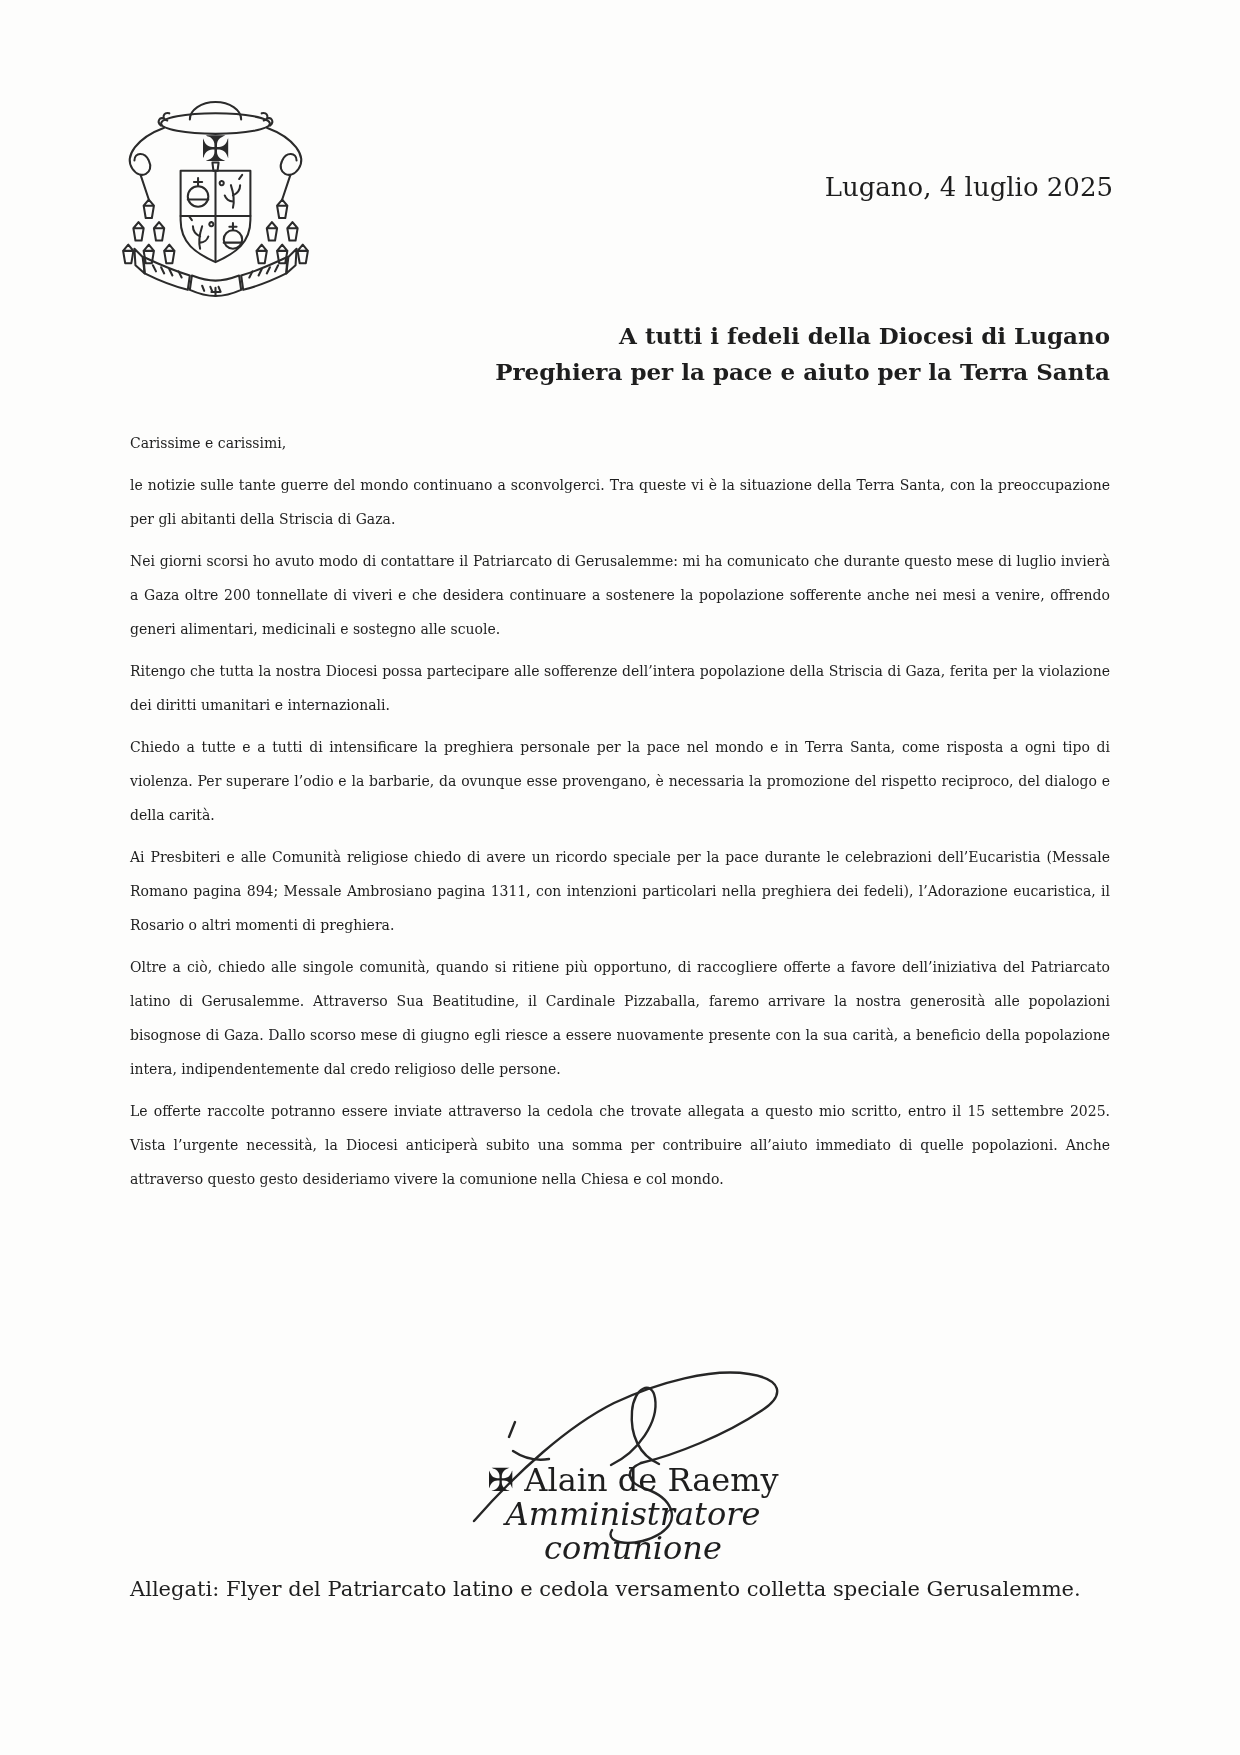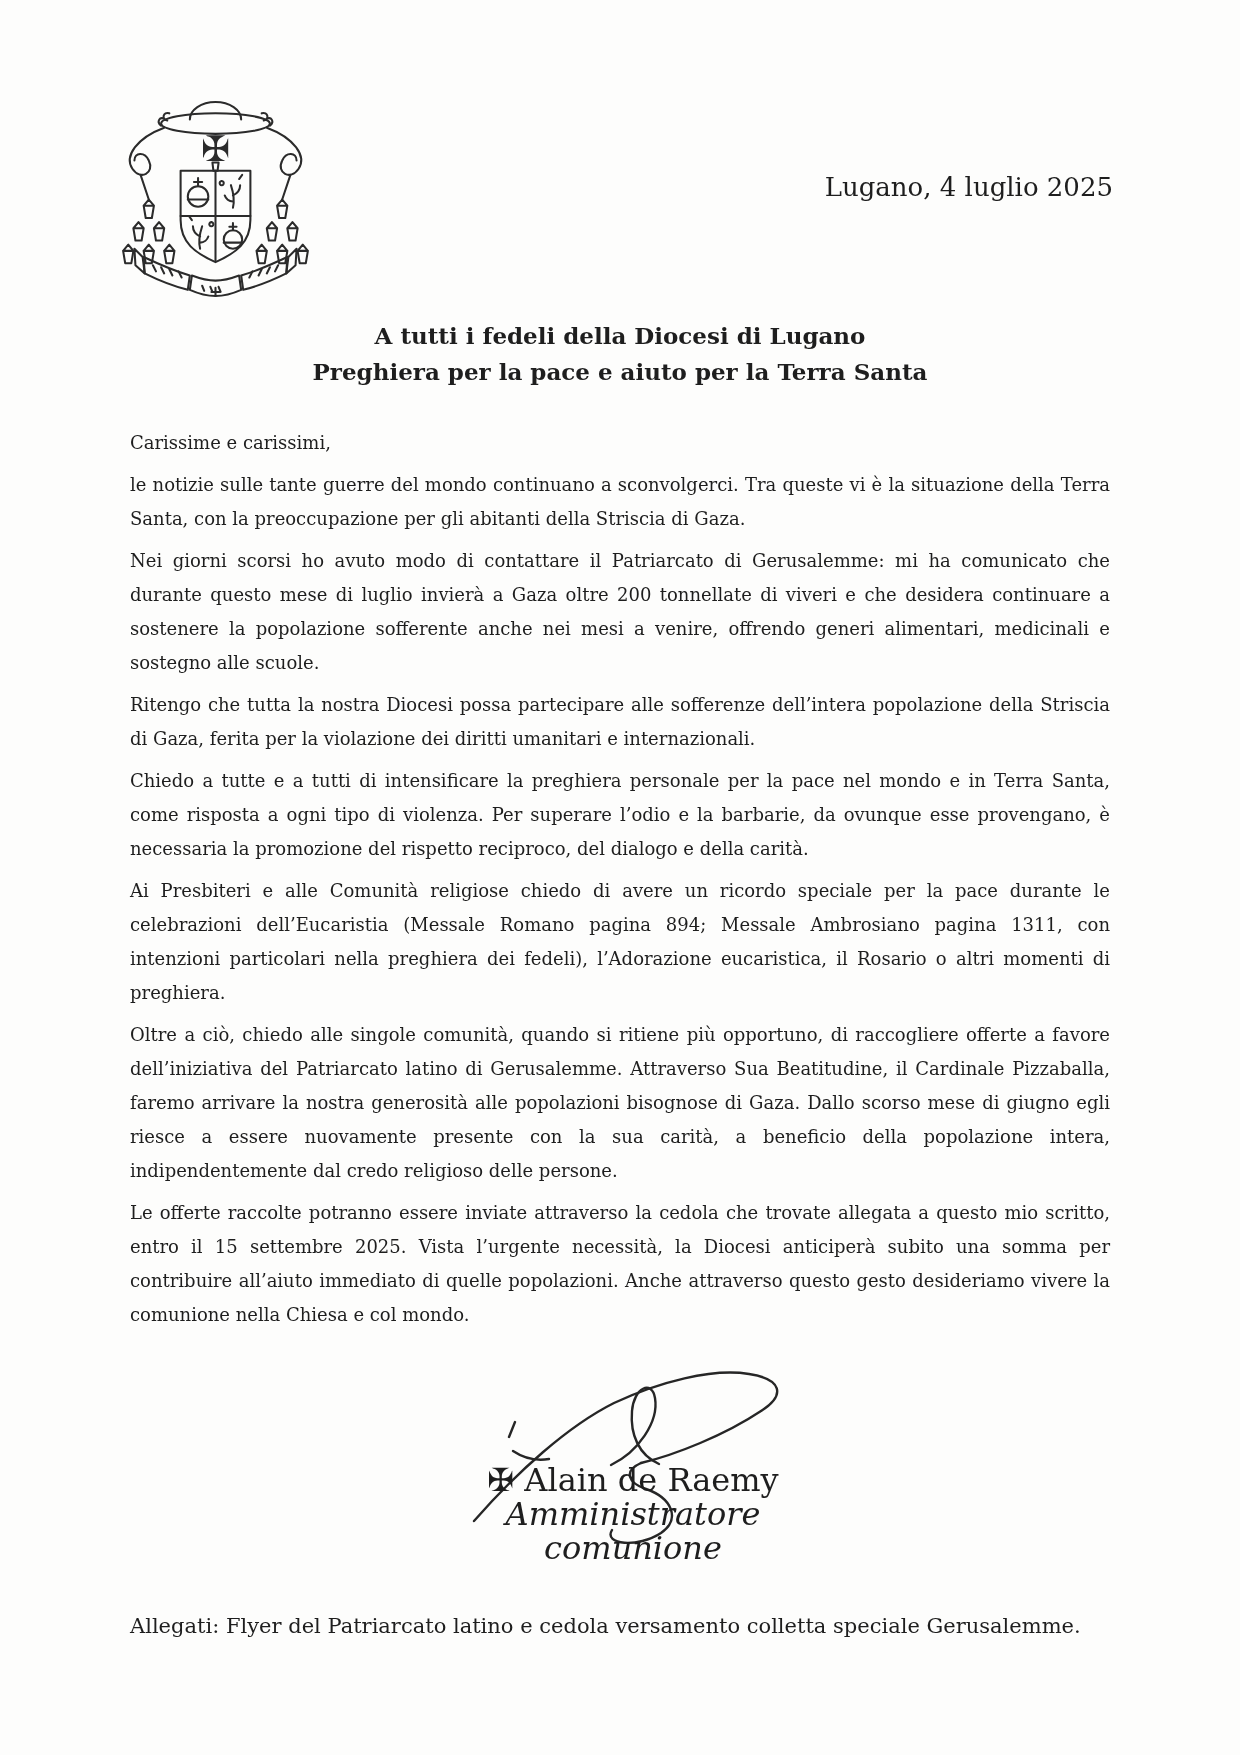--- a/index.html
+++ b/index.html
@@ -19,45 +19,45 @@
     fill:none;stroke:#2b2b2b;stroke-width:2;stroke-linecap:round;stroke-linejoin:round;
   }
   
   .date-line{
     position:absolute;left:130px;top:170px;width:983px;
     text-align:right;font-size:26px;line-height:34px;
   }
   
   .letter-title{
     position:absolute;left:130px;top:318px;width:980px;
-    text-align:center;font-weight:bold;font-size:23px;line-height:36px;
+    text-align:right;font-weight:bold;font-size:23px;line-height:36px;
   }
   
   .letter-body{
     position:absolute;left:130px;top:426px;width:980px;
-    font-size:18px;line-height:34px;text-align:justify;
+    font-size:14px;line-height:34px;text-align:justify;
   }
   .letter-body p{margin:0 0 8px 0;}
   .letter-body .salutation,.letter-body .closing{text-align:left;}
   
   .signature-block{
     position:absolute;left:433px;top:1463px;width:400px;
     text-align:center;font-size:32px;line-height:34px;
   }
   .signature-role{font-style:italic;}
   .signature-flourish{
     position:absolute;left:462px;top:1366px;width:345px;height:205px;
     pointer-events:none;
   }
   .signature-flourish path{
     fill:none;stroke:#262626;stroke-width:2.4;stroke-linecap:round;stroke-linejoin:round;
   }
   
   .attachments-line{
-    position:absolute;left:130px;top:1609px;width:1010px;
+    position:absolute;left:130px;top:1572px;width:1010px;
     font-size:21px;line-height:34px;
   }
 </style>
 </head>
 <body>
 
 <div class="page">
 
   <div class="crest">
     <svg viewBox="0 0 190 205" aria-hidden="true">

